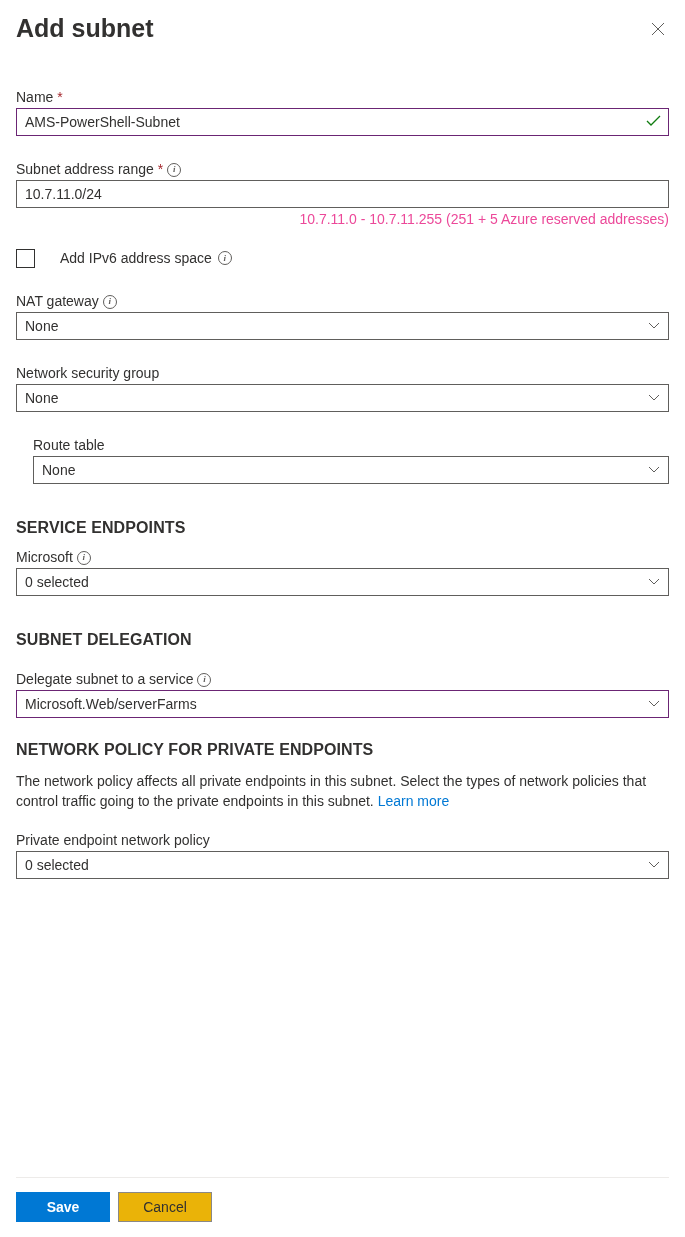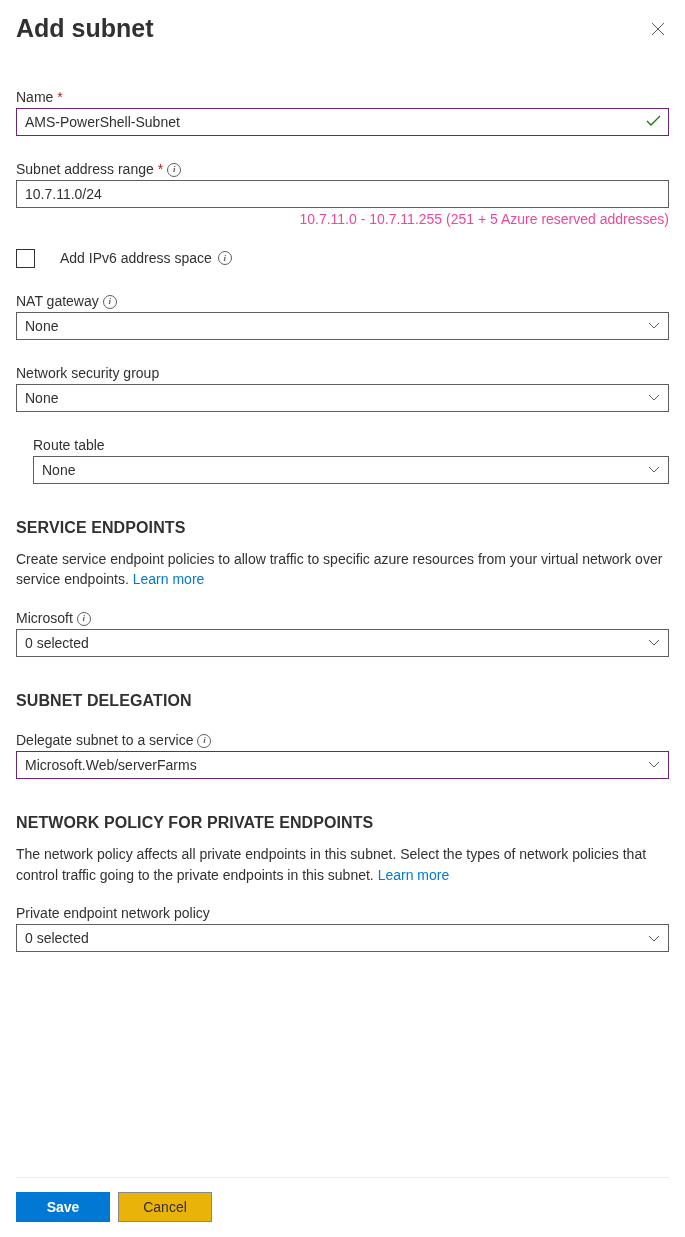--- a/index.html
+++ b/index.html
@@ -278,40 +278,37 @@
         <span>None</span>
         <span class="chevron">
             <svg width="12" height="7" viewBox="0 0 12 7">
               <path d="M1 1 L6 6 L11 1" stroke="#605e5c" stroke-width="1" fill="none"></path>
             </svg>
           </span>
       </div>
     </div>
 
     <div class="section-header">SERVICE ENDPOINTS</div>
-    <div class="section-description">
-      <span>Create service endpoint policies to allow traffic to specific azure resources from your virtual network over service endpoints. </span><span class="link">Learn more</span>
-    </div>
     <div class="field-group" style="margin-bottom:35px;">
       <div class="field-label">
         <span>Microsoft</span>
         <span class="info-icon">i</span>
       </div>
       <div class="select-box">
         <span>0 selected</span>
         <span class="chevron">
             <svg width="12" height="7" viewBox="0 0 12 7">
               <path d="M1 1 L6 6 L11 1" stroke="#605e5c" stroke-width="1" fill="none"></path>
             </svg>
           </span>
       </div>
     </div>
 
     <div class="section-header">SUBNET DELEGATION</div>
-    <div class="field-group" style="margin-top:22px; margin-bottom:35px;">
+    <div class="field-group" style="margin-top:22px; margin-bottom:23px;">
       <div class="field-label">
         <span>Delegate subnet to a service</span>
         <span class="info-icon">i</span>
       </div>
       <div class="select-box highlighted">
         <span>Microsoft.Web/serverFarms</span>
         <span class="chevron">
             <svg width="12" height="7" viewBox="0 0 12 7">
               <path d="M1 1 L6 6 L11 1" stroke="#605e5c" stroke-width="1" fill="none"></path>
             </svg>

